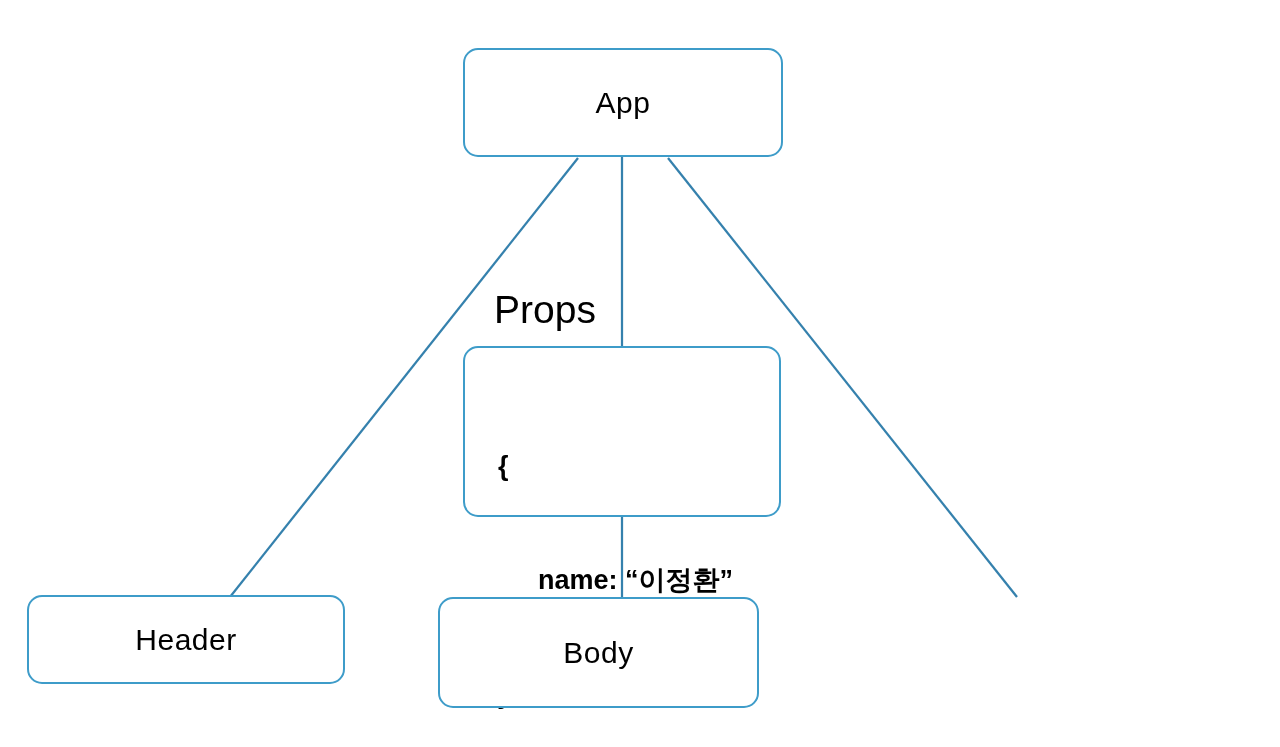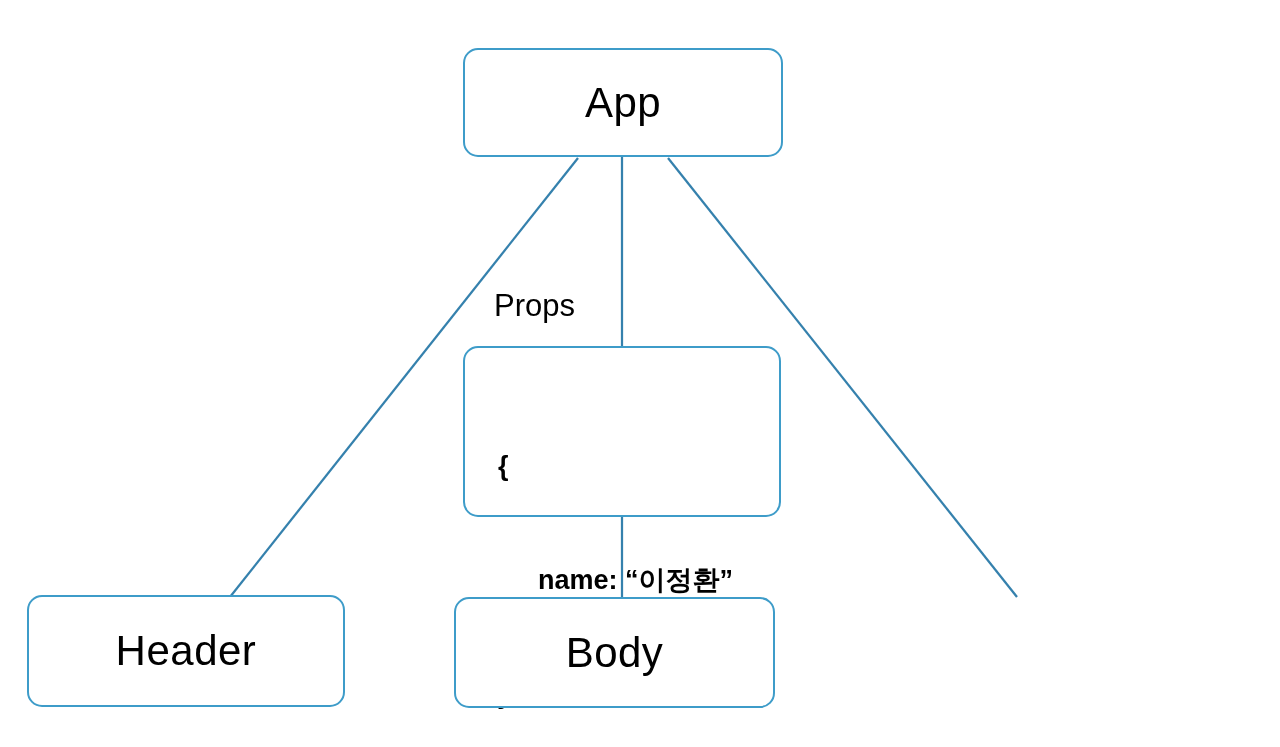--- a/index.html
+++ b/index.html
@@ -34,36 +34,36 @@
   .node {
     position: absolute;
     background: var(--background);
     border: 2.5px solid var(--accent-border);
     border-radius: 15px;
     display: flex;
     align-items: center;
     justify-content: center;
   }
   .node .node-label {
-    font-size: 42px;
+    font-size: 30px;
     color: var(--text);
     letter-spacing: 0.5px;
     text-align: right;
   }
 
   .node-app    { left: 463px; top: 48px;  width: 320px; height: 109px; }
-  .node-header { left: 27px;  top: 595px; width: 318px; height: 112px; }
-  .node-body   { left: 454px; top: 597px; width: 321px; height: 111px; }
+  .node-header { left: 27px;  top: 595px; width: 318px; height: 89px; }
+  .node-body   { left: 438px; top: 597px; width: 321px; height: 111px; }
   .node-footer { left: 903px; top: 596px; width: 318px; height: 110px; }
 
   .props-label {
     position: absolute;
     left: 494px;
     top: 288px;
-    font-size: 31px;
+    font-size: 39px;
     color: var(--text);
   }
 
   .node-props {
     left: 463px; top: 346px;
     width: 318px; height: 171px;
     align-items: flex-start;
     justify-content: flex-start;
   }
   .node-props .code {

